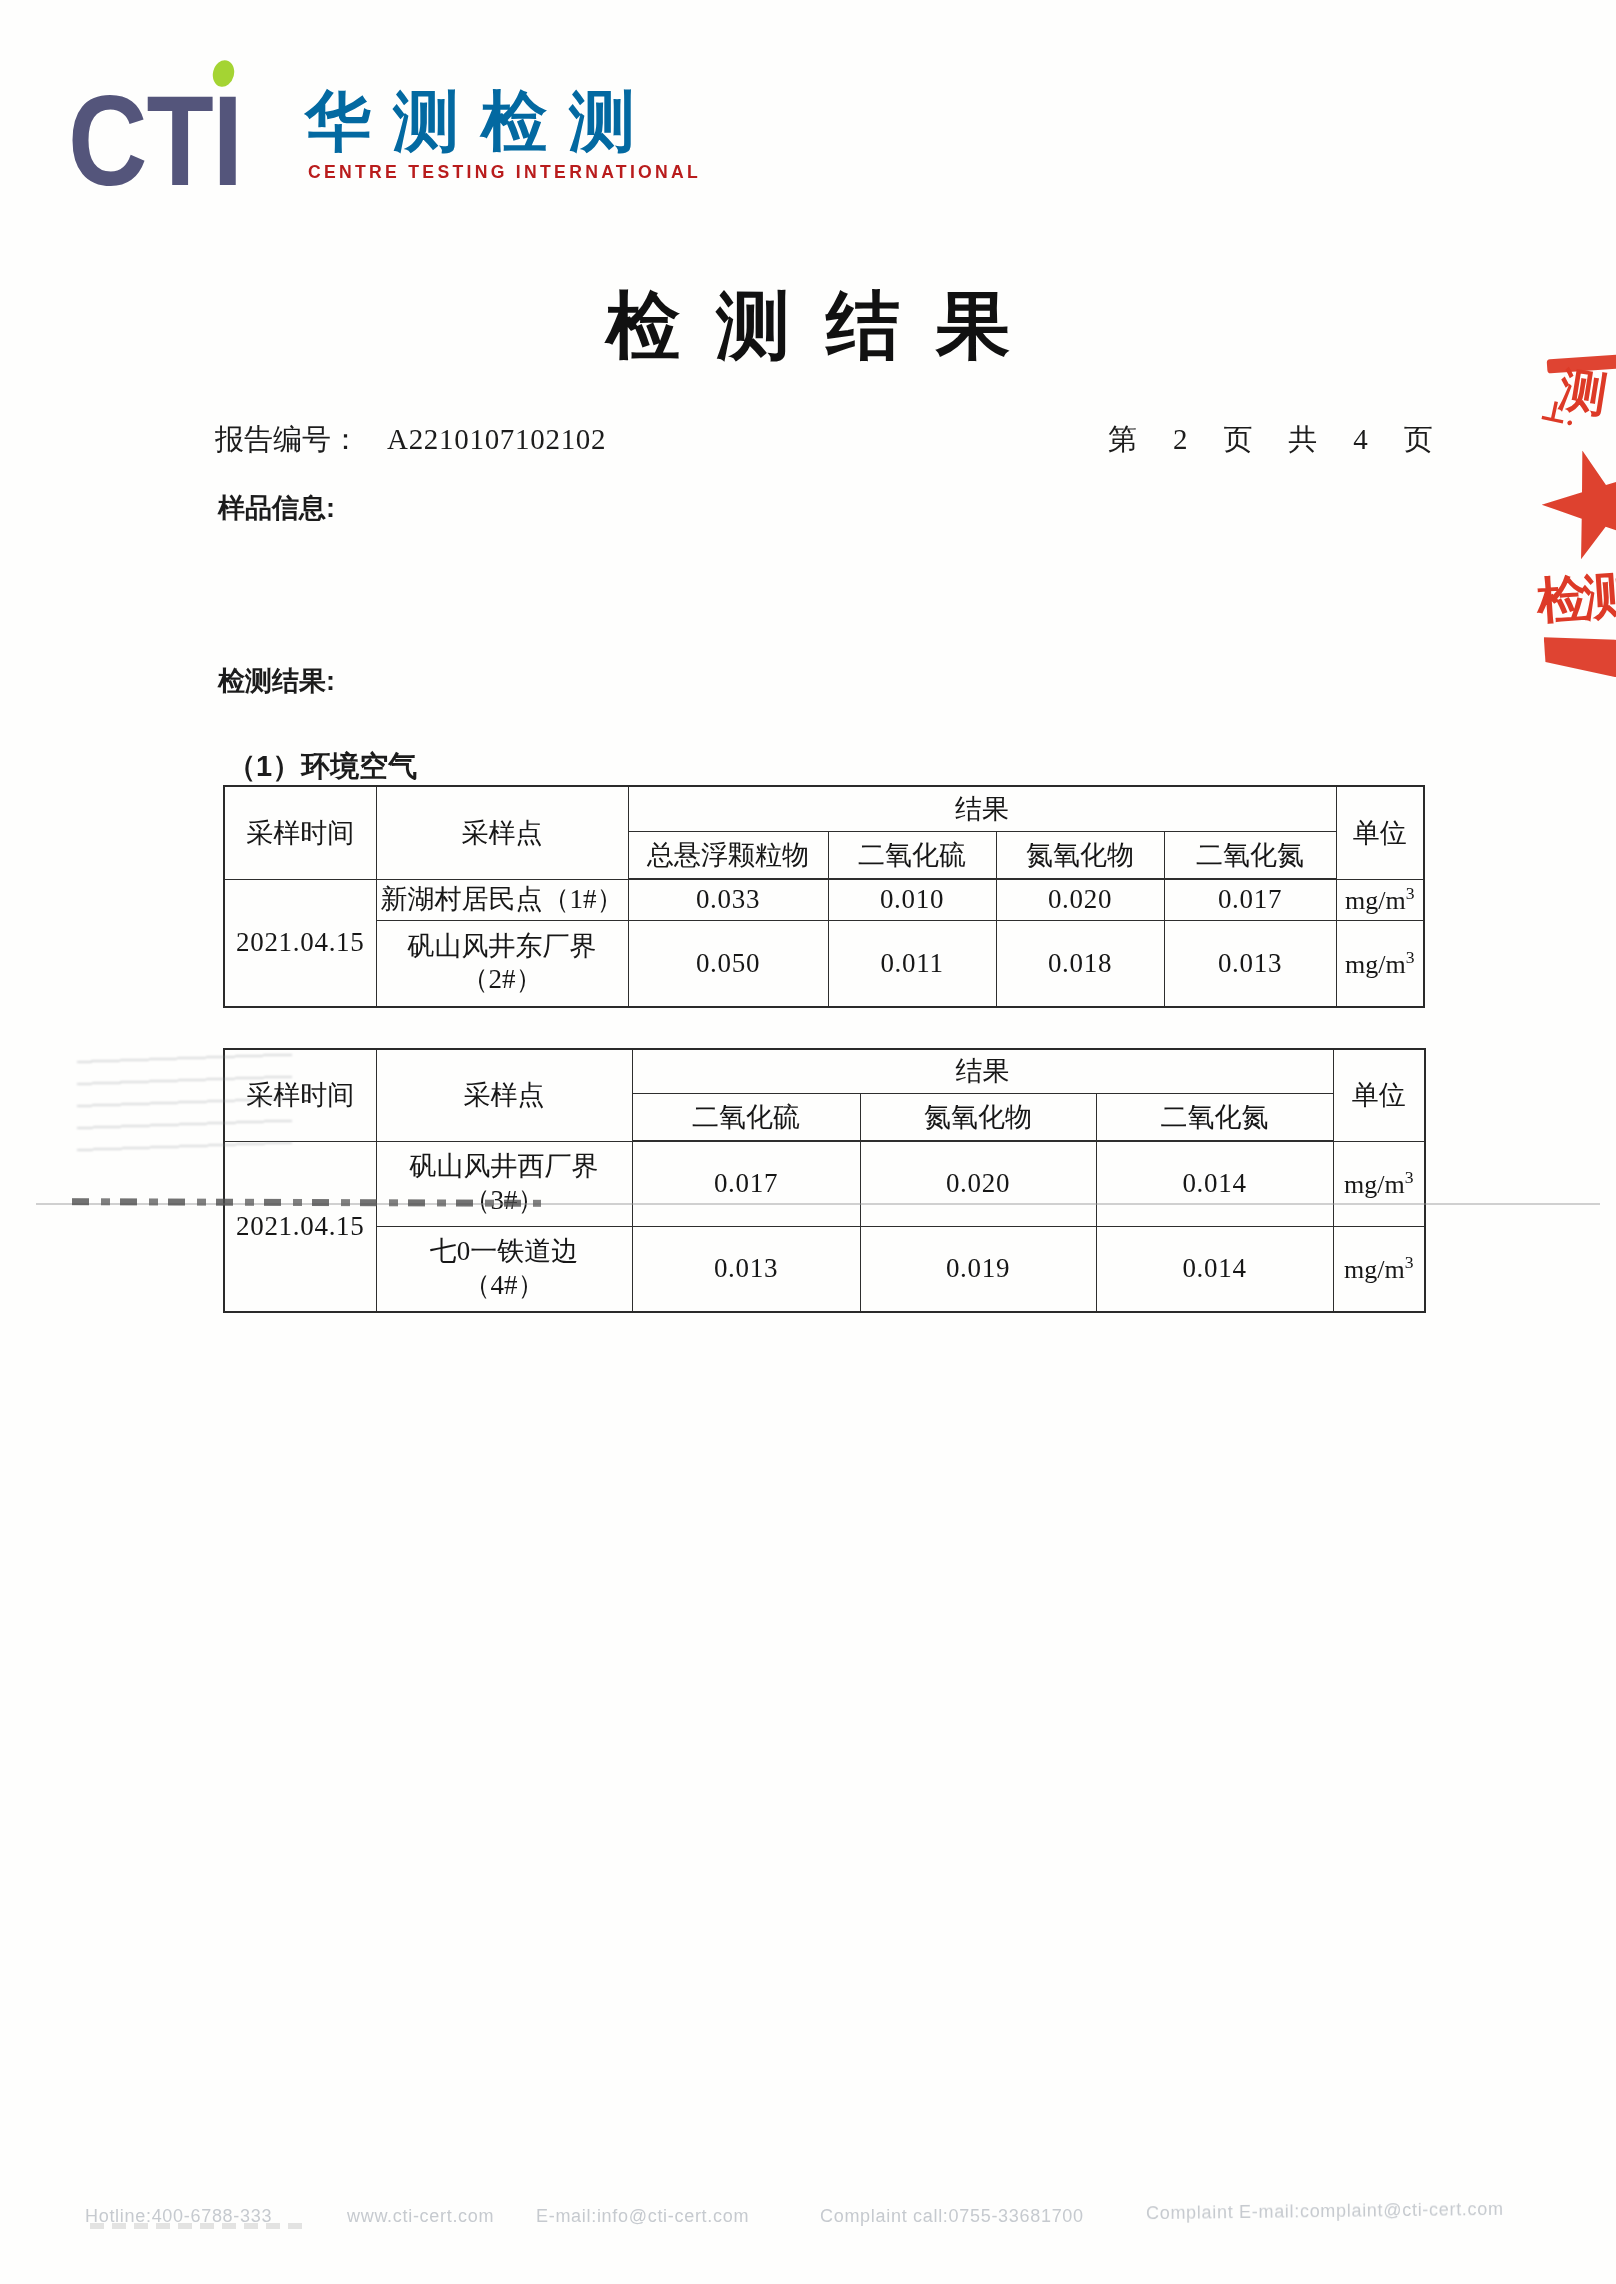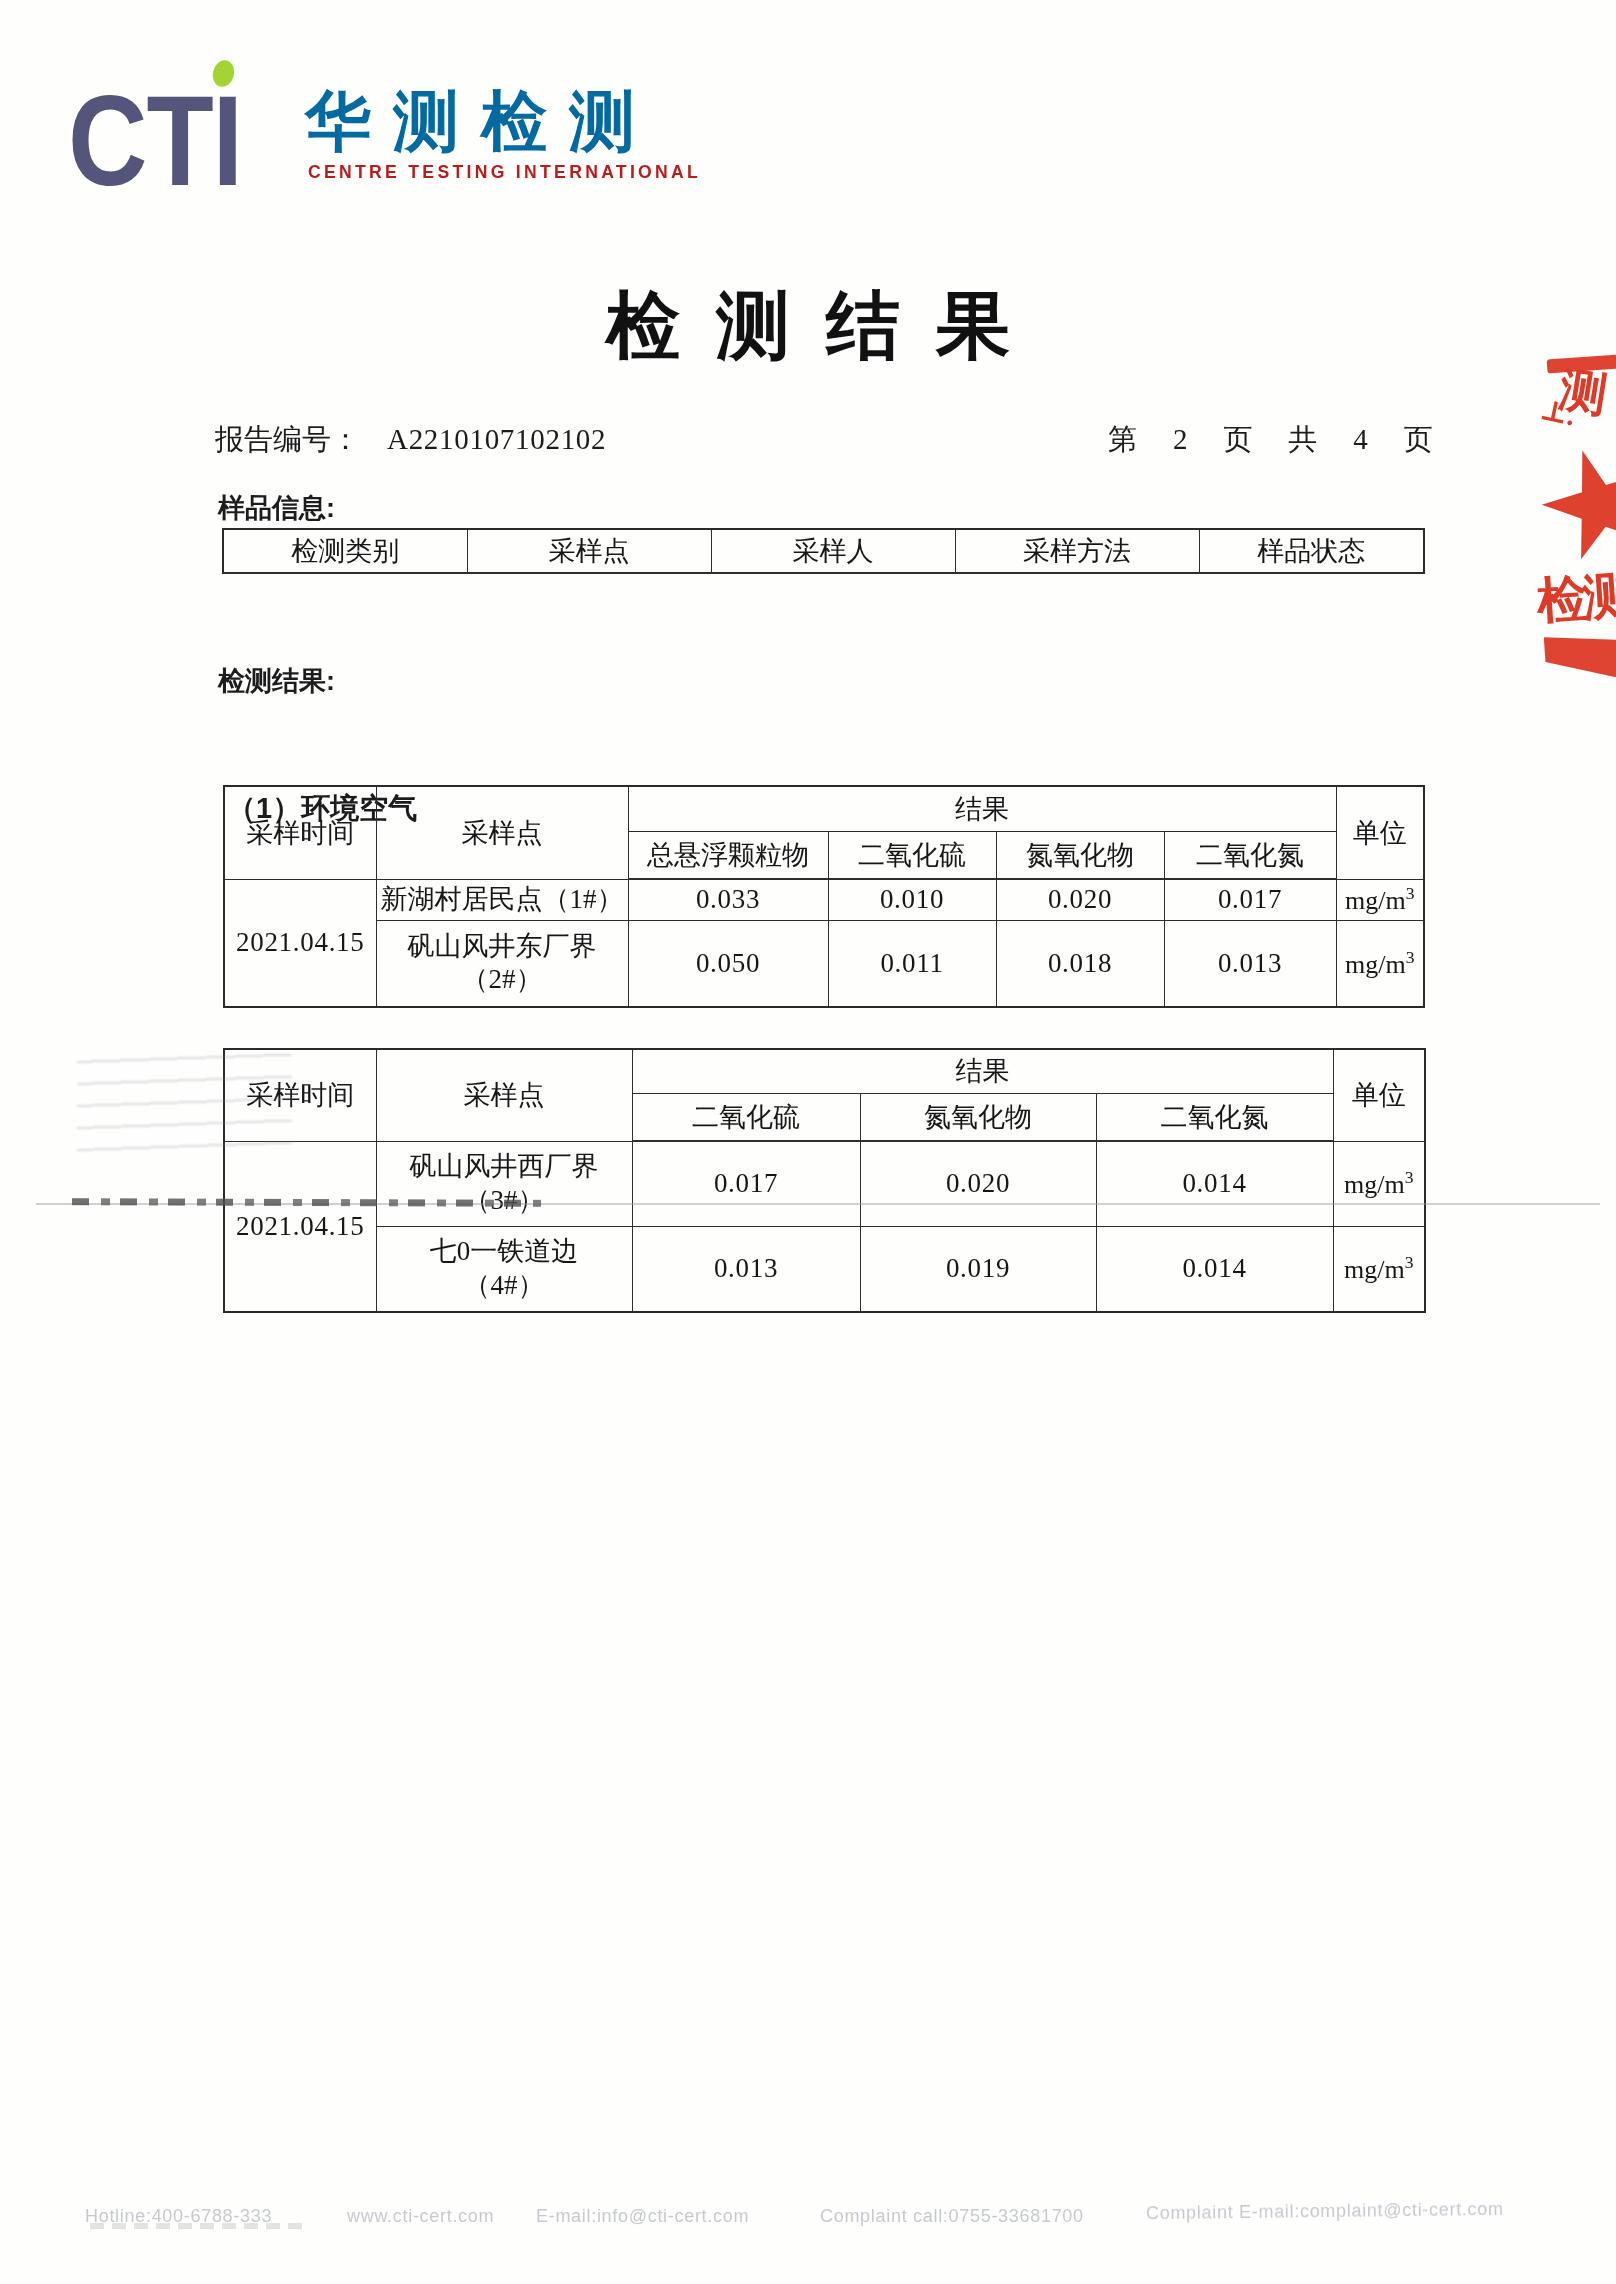--- a/index.html
+++ b/index.html
@@ -46,21 +46,21 @@
   .page-indicator{
     position:absolute;left:1108px;top:420px;font-size:29px;
     word-spacing:23.5px;letter-spacing:2.6px;white-space:nowrap;
   }
   
   .h-sample{position:absolute;left:218px;top:490px;font-size:27px;font-weight:bold;
     font-family:"Liberation Sans","DejaVu Sans",sans-serif;}
   .h-results{position:absolute;left:218px;top:663px;font-size:27px;font-weight:bold;
     font-family:"Liberation Sans","DejaVu Sans",sans-serif;}
   .h-sub{position:absolute;left:227px;top:747px;font-size:29px;font-weight:bold;
-    font-family:"Liberation Sans","DejaVu Sans",sans-serif;margin-top:42px;}
+    font-family:"Liberation Sans","DejaVu Sans",sans-serif;}
   
   table.doc{
     position:absolute;border-collapse:collapse;table-layout:fixed;
     font-size:27px;text-align:center;color:#171717;
   }
   table.doc th,table.doc td{
     border:1.3px solid #2e2e2e;padding:0 3.9px;vertical-align:middle;
     font-weight:normal;text-align:center;overflow:hidden;
   }
   table.doc{border:2px solid #2a2a2a;}
@@ -136,27 +136,20 @@
   <div class="h-sample">样品信息:</div>
   <table class="doc t-sample">
     <colgroup>
         <col style="width:244px">
         <col style="width:244px">
         <col style="width:244px">
         <col style="width:244px">
         <col style="width:225px">
       </colgroup>
     <tbody>
-        <tr class="hdiv" style="height:44px">
-      <th>检测类别</th>
-      <th>采样点</th>
-      <th>采样人</th>
-      <th>采样方法</th>
-      <th>样品状态</th>
-    </tr>
   </tbody>
     </table>
 
   <div class="h-results">检测结果:</div>
   <div class="h-sub">（1）环境空气</div>
 
   <table class="doc t-air1">
     <colgroup>
         <col style="width:152px">
         <col style="width:252px">

